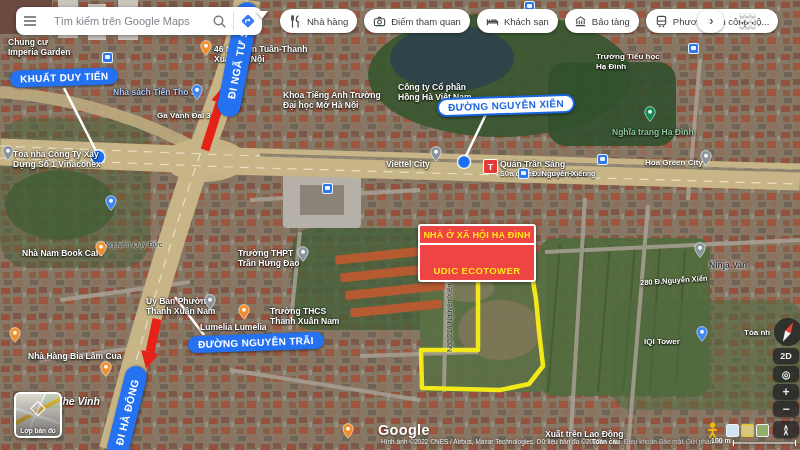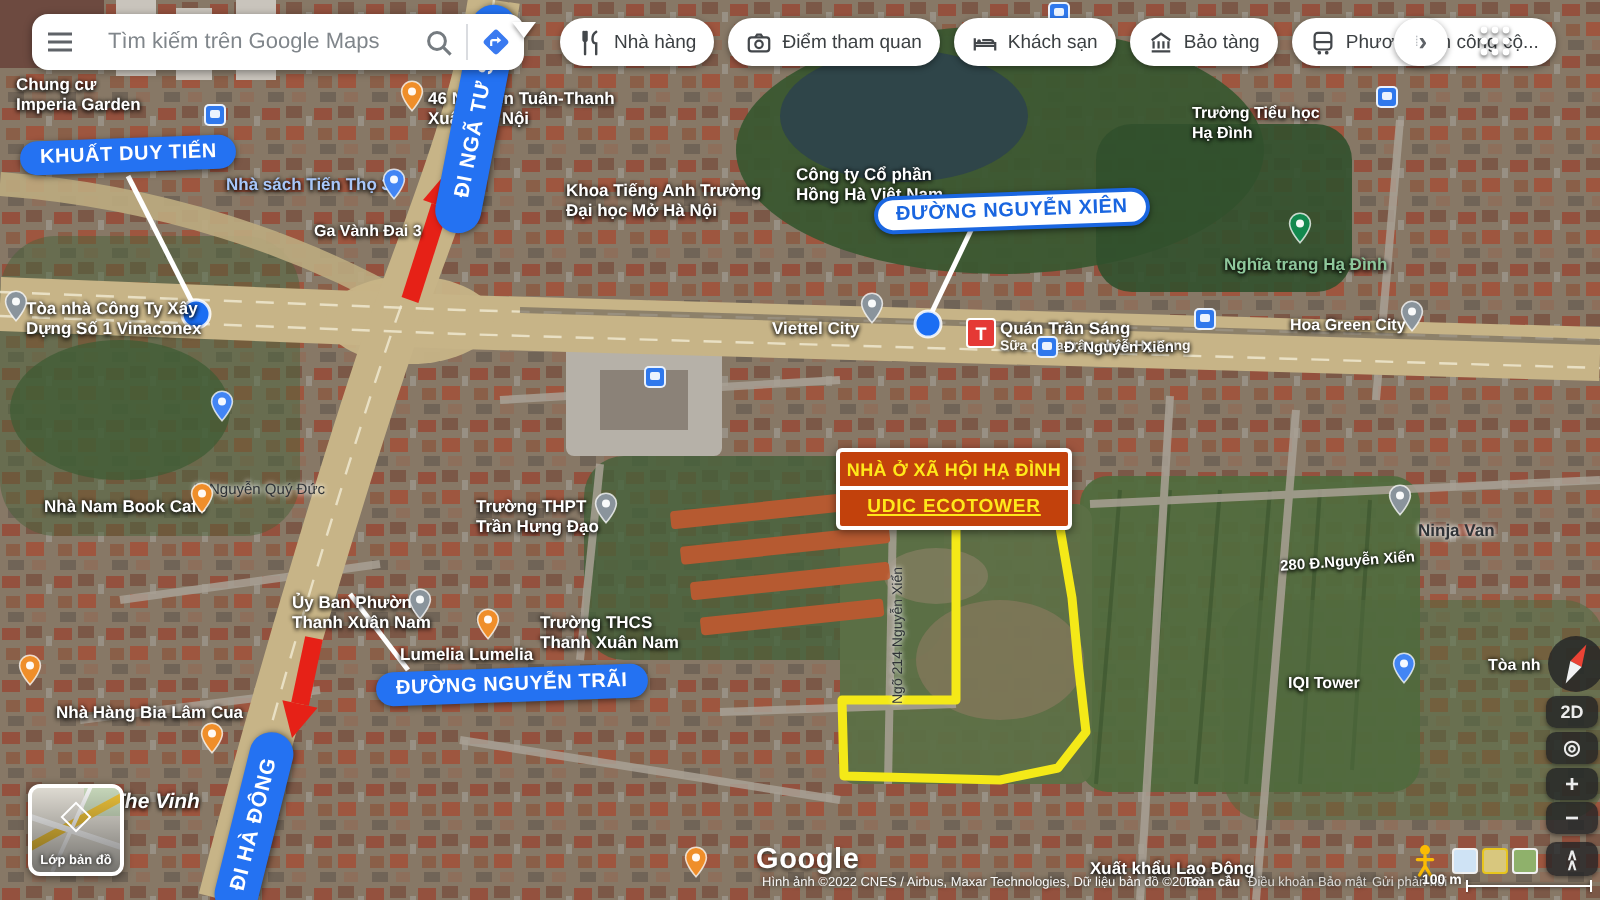--- a/index.html
+++ b/index.html
@@ -26,25 +26,25 @@
       color:#fff;font-size:9px;font-weight:bold;display:flex;align-items:center;justify-content:center;}
 
   
   .pill{position:absolute;background:#2472f2;color:#fff;font-weight:bold;font-size:10px;
         padding:3px 10px;border-radius:13px;letter-spacing:.3px;white-space:nowrap;
         box-shadow:0 1px 3px rgba(0,0,0,.5);}
   .pill.outline{background:#fff;color:#1a66e0;border:2px solid #1a66e0;padding:2px 9px;}
   .vpill{position:absolute;background:#2472f2;color:#fff;font-weight:bold;font-size:10.5px;
         border-radius:12px;display:flex;align-items:center;justify-content:center;
         letter-spacing:.5px;box-shadow:0 1px 3px rgba(0,0,0,.5);white-space:nowrap;}
-  .projbox{position:absolute;left:418px;top:224px;width:114px;background:#c2410c;border:2px solid #fff;
+  .projbox{position:absolute;left:418px;top:224px;width:114px;background:#ef4444;border:2px solid #fff;
         border-radius:3px;color:#ffe81a;font-weight:bold;text-align:center;
         box-shadow:0 1px 4px rgba(0,0,0,.5);}
   .projbox .l1{font-size:9px;padding:4px 2px 3px;letter-spacing:.2px;}
-  .projbox .l2{font-size:9.5px;padding:3px 2px 4px;border-top:2px solid #fff;letter-spacing:.4px;text-decoration:underline;}
+  .projbox .l2{font-size:9.5px;padding:20px 2px 4px;border-top:2px solid #fff;letter-spacing:.4px;}
 
   
   .searchbox{position:absolute;left:16px;top:7px;width:246px;height:28px;background:#fff;border-radius:8px;
         box-shadow:0 1px 4px rgba(0,0,0,.4);display:flex;align-items:center;}
   .searchbox input{border:0;outline:0;flex:1;font-size:11px;color:#3c4043;margin-left:8px;
         font-family:"Liberation Sans",sans-serif;background:transparent;}
   .searchbox input::placeholder{color:#80868b;}
   .sb-btn{width:28px;display:flex;align-items:center;justify-content:center;cursor:pointer;}
   .sb-div{width:1px;height:18px;background:#dadce0;}
   .chips{position:absolute;left:280px;top:9px;display:flex;gap:7px;}
@@ -211,21 +211,21 @@
   <div class="ml" style="left:146px;top:296px">Ủy Ban Phường
 Thanh Xuân Nam</div>
   <div class="ml" style="left:200px;top:322px">Lumelia Lumelia</div>
   <div class="ml dk" style="left:446px;top:352px;font-size:7px;transform:rotate(-90deg);transform-origin:0 0;font-weight:normal">Ngõ 214 Nguyễn Xiển</div>
   <div class="ml" style="left:13px;top:149px">Tòa nhà Công Ty Xây
 Dựng Số 1 Vinaconex</div>
   <div class="ml" style="left:22px;top:248px">Nhà Nam Book Café</div>
   <div class="ml dk" style="left:97px;top:240px;font-size:7.5px;font-weight:normal">Đ.Nguyễn Quý Đức</div>
   <div class="ml" style="left:28px;top:351px">Nhà Hàng Bia Lâm Cua</div>
   <div class="ml it" style="left:56px;top:395px">The Vinh</div>
-  <div class="ml" style="left:545px;top:429px">Xuất khẩu Lao Động</div>
+  <div class="ml" style="left:545px;top:429px">Xuất trên Lao Động</div>
 
   <div class="pin po" style="left:200px;top:40px">
       <svg viewBox="0 0 12 16" width="12" height="16">
         <path fill="currentColor" stroke="rgba(255,255,255,.75)" stroke-width=".8" d="M6 .6a5.2 5.2 0 0 1 5.2 5.2C11.2 9.6 6 15.4 6 15.4S.8 9.6.8 5.8A5.2 5.2 0 0 1 6 .6z"></path>
         <circle cx="6" cy="5.8" r="2" fill="#fff" opacity=".95"></circle>
       </svg>
     </div>
   <div class="pin pb" style="left:191px;top:84px">
       <svg viewBox="0 0 12 16" width="12" height="16">
         <path fill="currentColor" stroke="rgba(255,255,255,.75)" stroke-width=".8" d="M6 .6a5.2 5.2 0 0 1 5.2 5.2C11.2 9.6 6 15.4 6 15.4S.8 9.6.8 5.8A5.2 5.2 0 0 1 6 .6z"></path>

